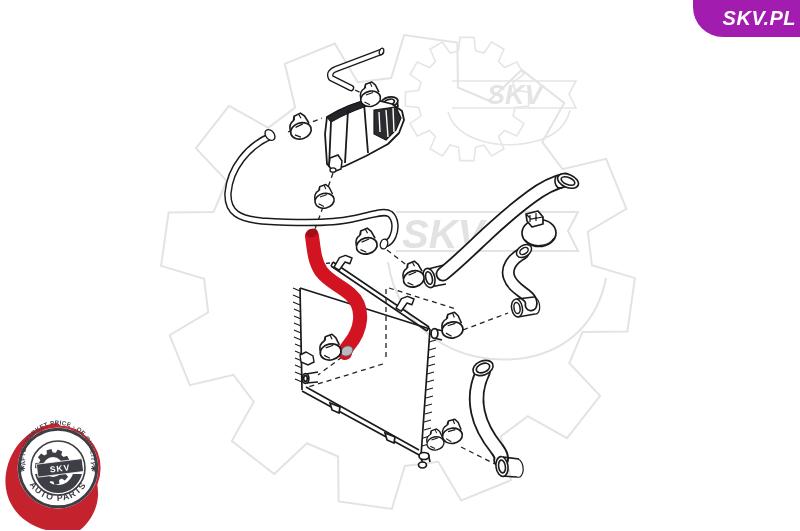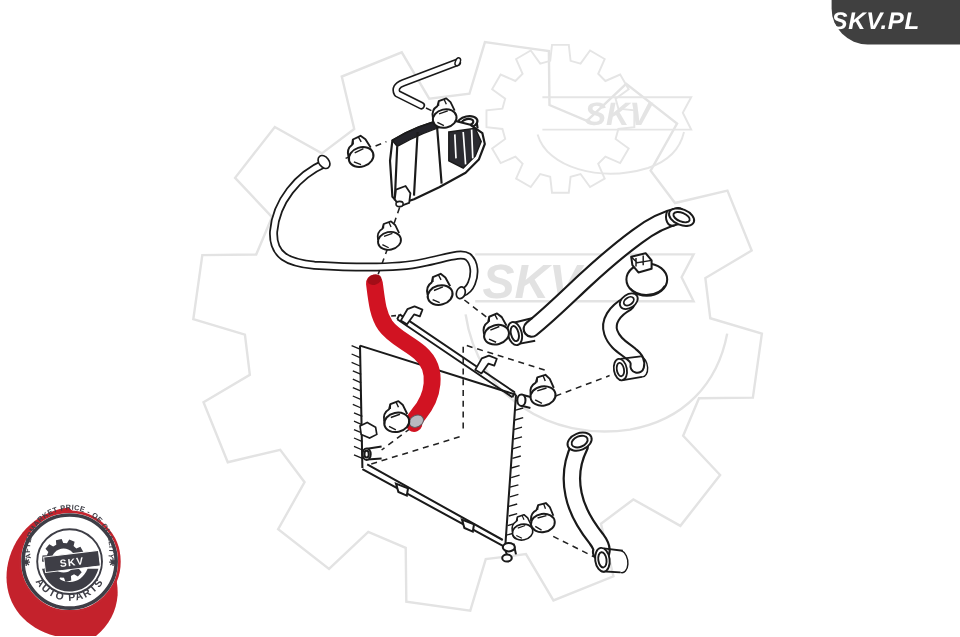--- a/index.html
+++ b/index.html
@@ -1,20 +1,20 @@
 <!DOCTYPE html>
 <html><head>
 <meta charset="utf-8">
 <style>
   html,body{margin:0;padding:0;background:#fff;}
   #canvas{position:relative;width:800px;height:531px;background:#ffffff;overflow:hidden;
           font-family:"Liberation Sans",sans-serif;}
   #diagram-svg{position:absolute;left:0;top:0;}
-  .brand-logo{position:absolute;top:0;right:0;width:107px;height:37px;background:#404040;
-     border-radius:0 0 0 30px;display:flex;align-items:center;justify-content:flex-start;
+  .brand-logo{position:absolute;top:0;right:0;width:107px;height:37px;background:#a21caf;
+     border-radius:0 0 0 30px;display:flex;align-items:center;justify-content:flex-end;
      padding-right:4px;box-sizing:border-box;}
   .brand-logo span{color:#ffffff;font-weight:bold;font-style:italic;font-size:20px;
      letter-spacing:.5px;font-family:"Liberation Sans",sans-serif;}
   #badge-svg{position:absolute;left:1px;top:417px;}
   text{font-family:"Liberation Sans",sans-serif;}
 </style>
 </head>
 <body>
 
 <div id="canvas">

